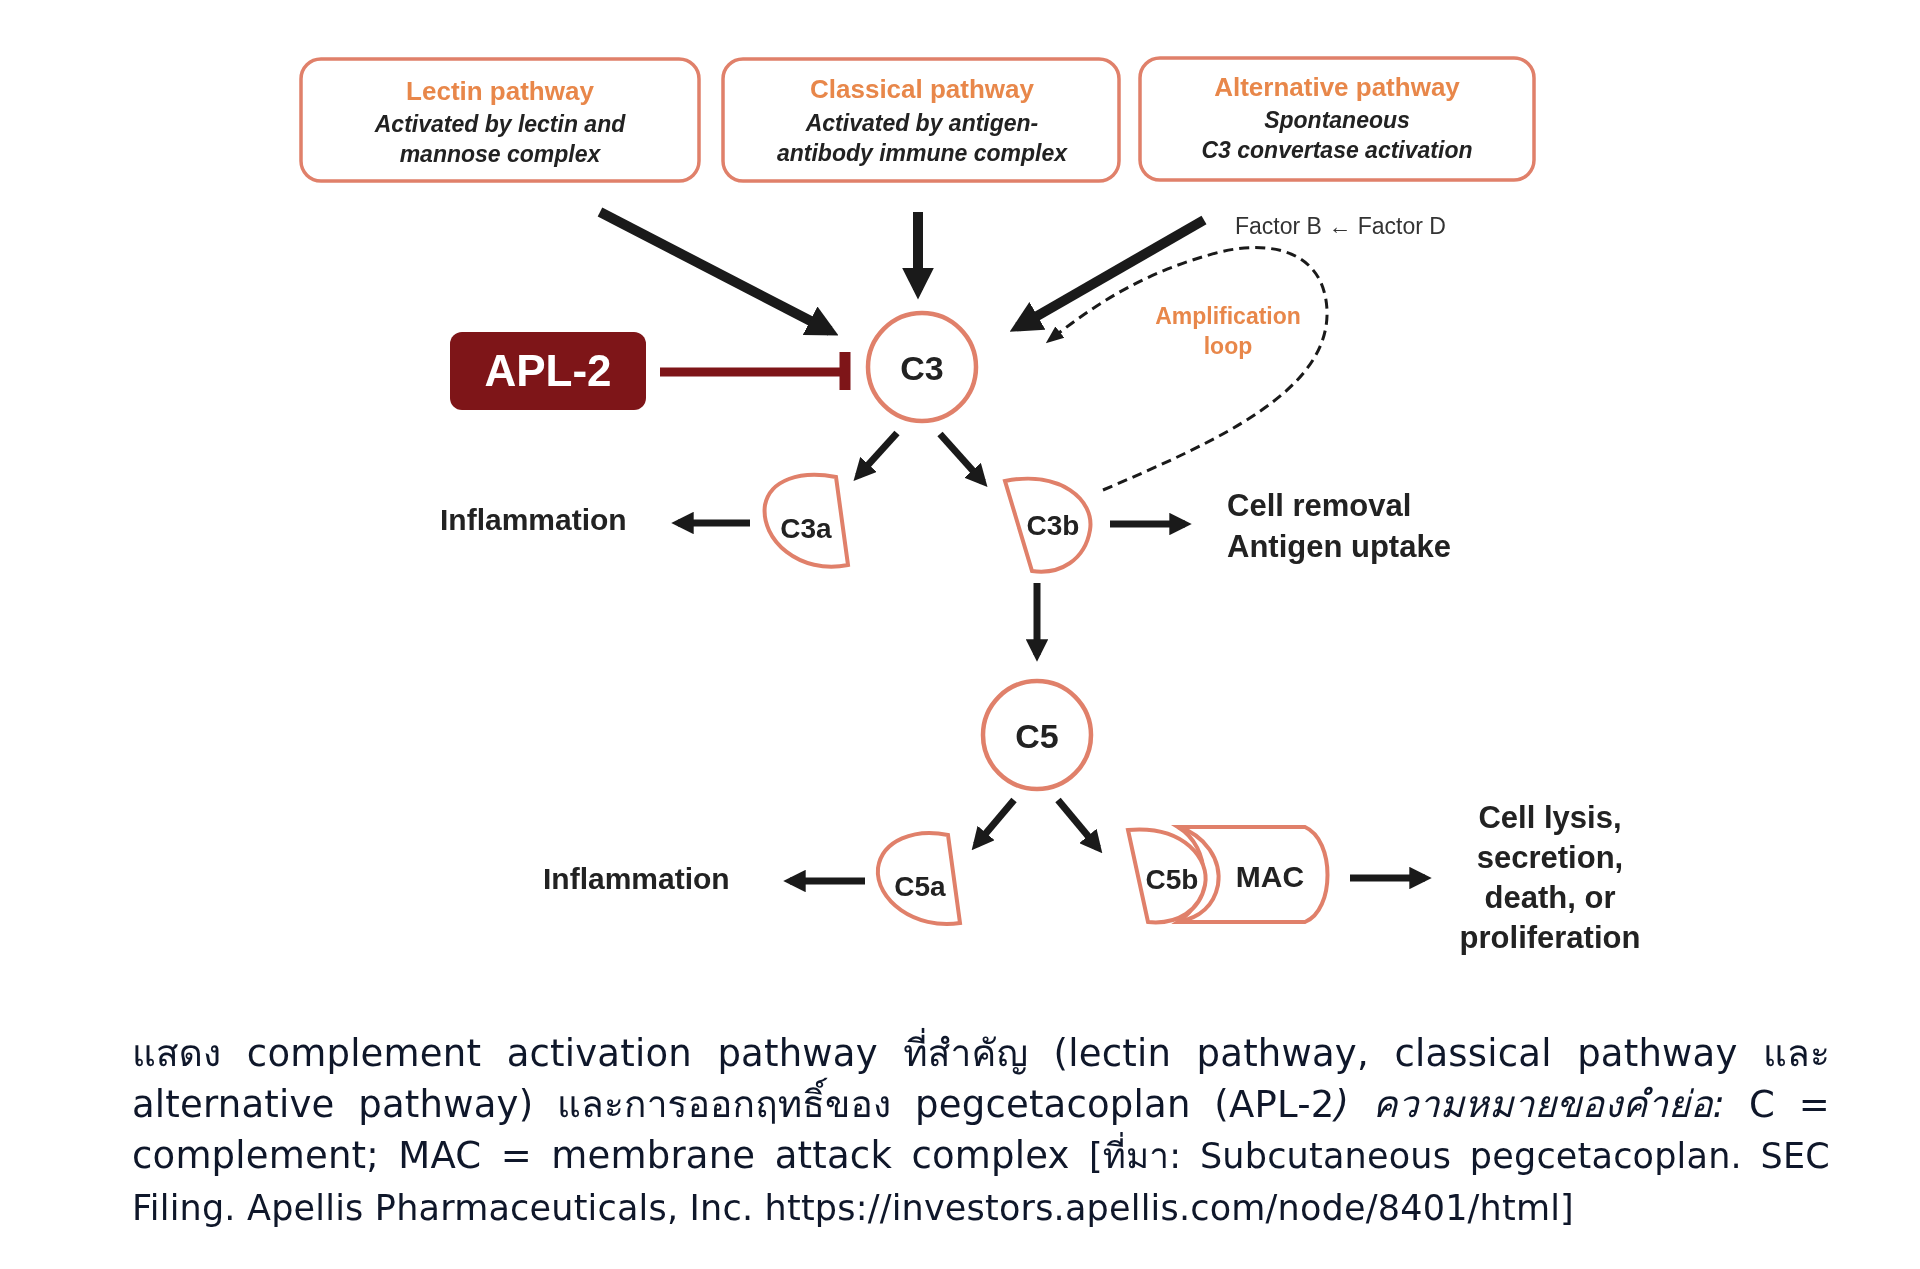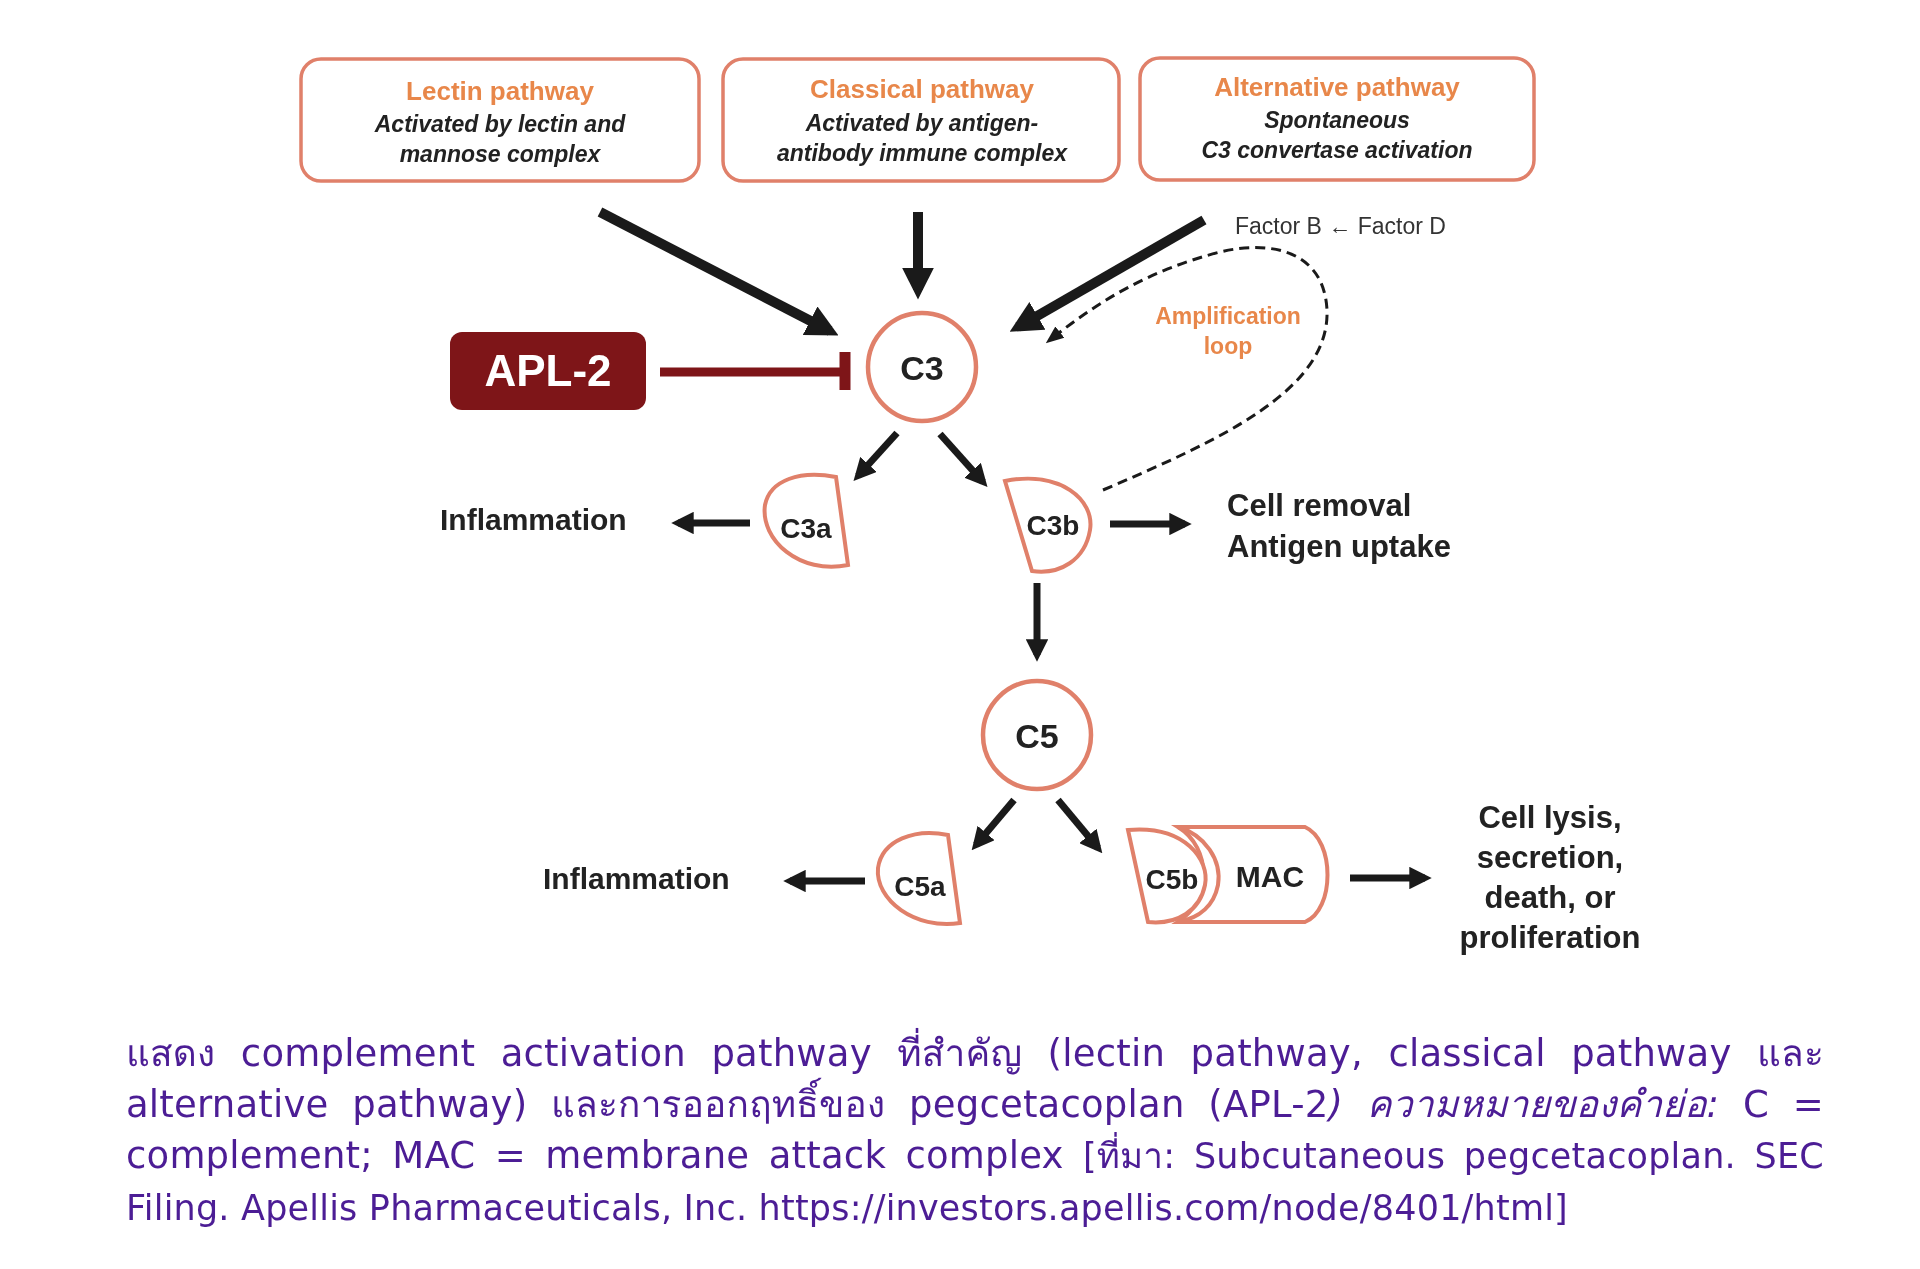--- a/index.html
+++ b/index.html
@@ -1,18 +1,18 @@
 <!DOCTYPE html>
 <html><head>
 <meta charset="utf-8">
 <style>
   html, body { margin:0; padding:0; background:#ffffff; }
   body { width:1920px; height:1269px; position:relative; overflow:hidden; font-family:"Liberation Sans", sans-serif; }
   #diagram { position:absolute; left:0; top:0; width:1920px; height:1010px; }
-  .caption { position:absolute; left:126px; top:1028px; width:1698px; font-family:"DejaVu Sans", sans-serif; font-size:37px; line-height:51px; color:#4c1d95; text-align:justify; letter-spacing:0.2px; }
+  .caption { position:absolute; left:132px; top:1028px; width:1698px; font-family:"DejaVu Sans", sans-serif; font-size:37px; line-height:51px; color:#0f172a; text-align:justify; letter-spacing:0.2px; }
   .caption .ital { font-style:italic; }
   .caption .small { font-size:35px; }
   svg text { font-family:"Liberation Sans", sans-serif; }
 </style>
 </head>
 <body>
 
 <svg id="diagram" width="1920" height="1010" viewBox="0 0 1920 1010">
   <defs>
     <marker id="ah" viewBox="0 0 10 10" refX="7" refY="5" markerWidth="3.2" markerHeight="3.2" orient="auto">

